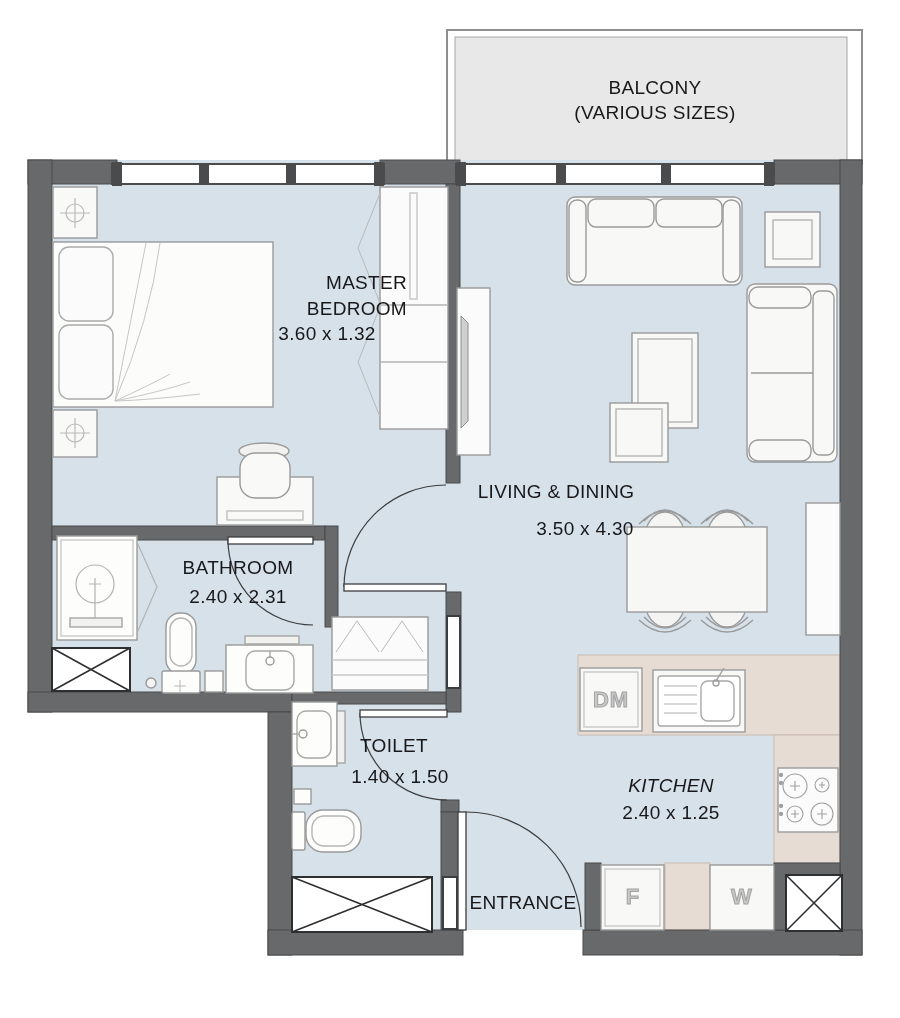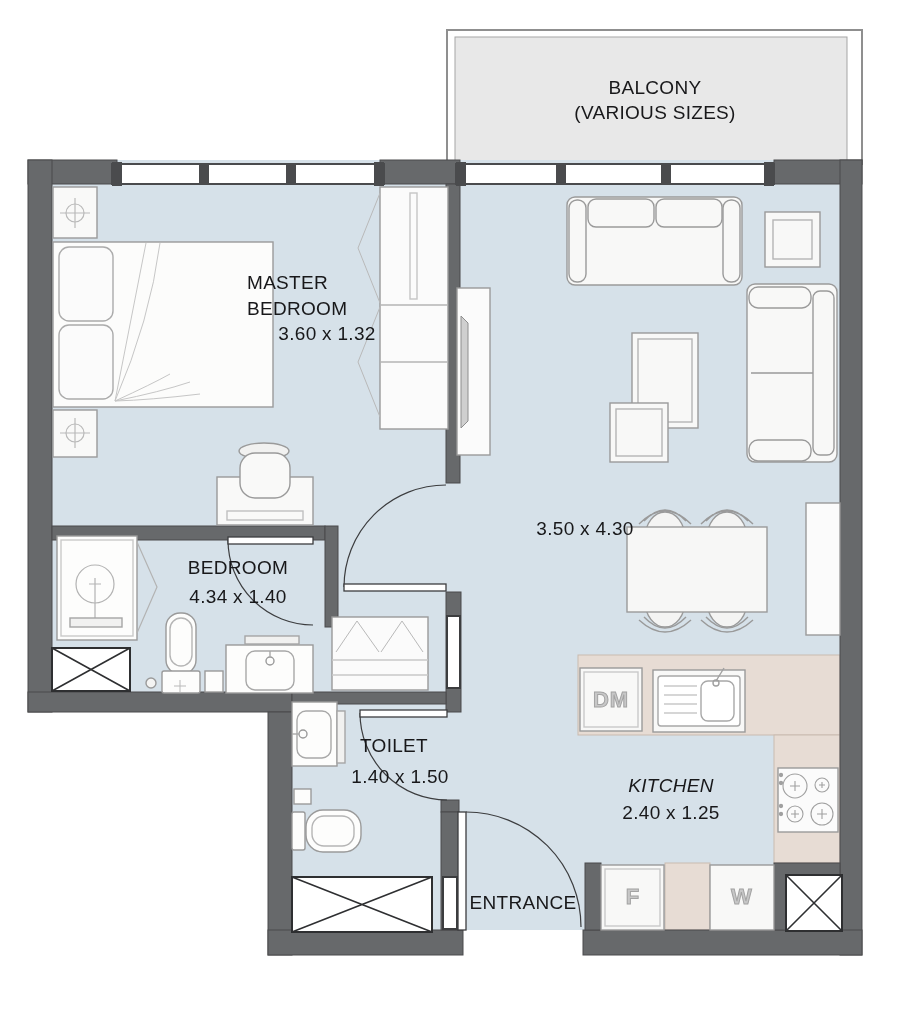--- a/index.html
+++ b/index.html
@@ -4,21 +4,21 @@
 <style>
   html,body{margin:0;padding:0;background:#ffffff;}
   #plan{
     position:relative;width:900px;height:1018px;background:#ffffff;overflow:hidden;
     font-family:"Liberation Sans", sans-serif;
   }
   #plan svg{position:absolute;left:0;top:0;}
   .lbl{
     position:absolute;transform:translate(-50%,-50%);
     color:#18181a;font-size:19px;line-height:26px;letter-spacing:.3px;
-    text-align:left;white-space:nowrap;
+    text-align:right;white-space:nowrap;
   }
   .lbl.wrap{white-space:normal;width:160px;}
   .appl{
     position:absolute;transform:translate(-50%,-50%);
     font-size:22px;font-weight:700;letter-spacing:1px;
     color:#c7c7c7;-webkit-text-stroke:1px #a3a3a3;text-align:center;
   }
 </style>
 </head>
 <body>
@@ -236,24 +236,25 @@
     <rect x="458" y="812" width="8" height="118" fill="#ffffff" stroke-width="1.3"></rect>
   </g>
 </svg>
 
   <div class="lbl" style="left:655px;top:88px;">BALCONY</div>
   <div class="lbl" style="left:655px;top:113px;">(VARIOUS SIZES)</div>
 
   <div class="lbl wrap" style="left:327px;top:296px;">MASTER BEDROOM</div>
   <div class="lbl" style="left:327px;top:334px;">3.60 x 1.32</div>
 
+  <div class="lbl" style="left:556px;top:492px;">LIVING &amp; DINING</div>
   <div class="lbl" style="left:548px;top:529px;margin-left:37px;">3.50 x 4.30</div>
 
-  <div class="lbl" style="left:238px;top:568px;">BEDROOM</div>
-  <div class="lbl" style="left:238px;top:597px;">4.34 x 1.40</div>
+  <div class="lbl" style="left:238px;top:568px;">BATHROOM</div>
+  <div class="lbl" style="left:238px;top:597px;">2.40 x 2.31</div>
 
   <div class="lbl" style="left:394px;top:746px;">TOILET</div>
   <div class="lbl" style="left:400px;top:777px;">1.40 x 1.50</div>
 
   <div class="lbl" style="left:671px;top:786px;font-style:italic;">KITCHEN</div>
   <div class="lbl" style="left:671px;top:813px;">2.40 x 1.25</div>
 
   <div class="lbl" style="left:523px;top:903px;">ENTRANCE</div>
 
   <div class="appl" style="left:611px;top:700px;">DM</div>

